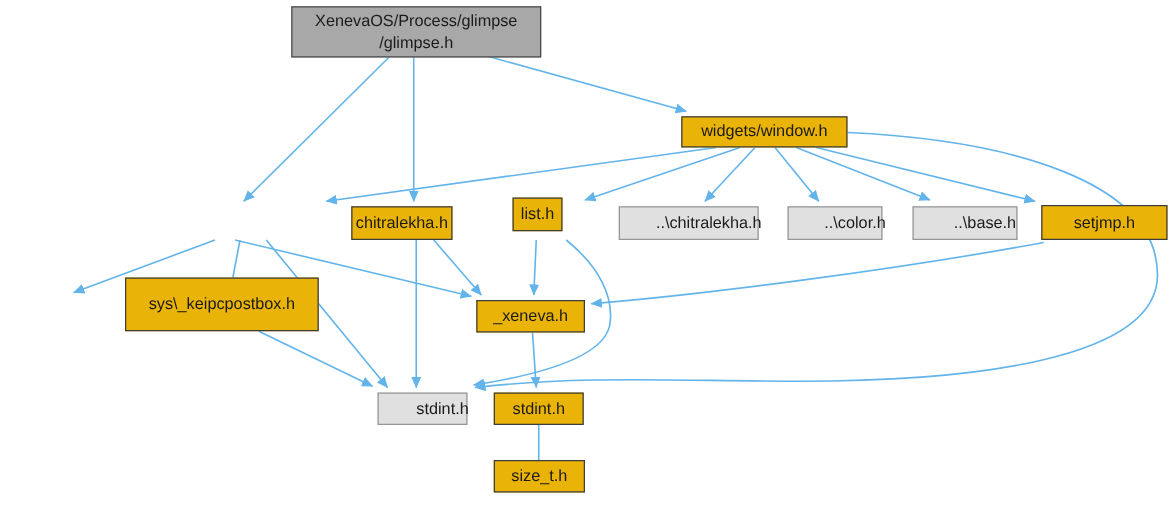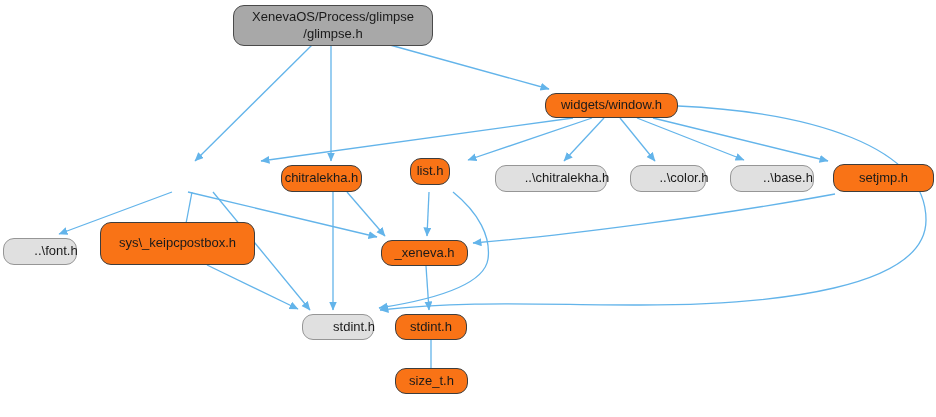--- a/index.html
+++ b/index.html
@@ -6,24 +6,24 @@
   #canvas{
     position:relative;width:936px;height:417px;background:#ffffff;
     font-family:"Liberation Sans","DejaVu Sans",sans-serif;
     overflow:hidden;
   }
   #edge-layer{position:absolute;left:0;top:0;width:936px;height:417px;}
   .node{
     position:absolute;box-sizing:border-box;
     display:flex;align-items:center;justify-content:center;
     font-size:13px;line-height:1.25;color:#1a1a1a;text-align:center;
-    white-space:pre-line;padding:0 4px;border-radius:11px;
+    white-space:pre-line;padding:0 4px;
   }
   .node.current{background:#a8a8a8;border:1px solid #4a4a4a;}
-  .node.linked{background:#f97316;border:1px solid #3d3d3d;}
+  .node.linked{background:#eab308;border:1px solid #3d3d3d;}
   .node.plain{background:#e0e0e0;border:1px solid #969696;padding-left:36px;}
 </style>
 </head>
 <body>
 
 <div id="canvas">
 
   <svg id="edge-layer" viewBox="0 0 936 417" xmlns="http://www.w3.org/2000/svg">
     <defs>
       <marker id="arrow" markerUnits="userSpaceOnUse" markerWidth="11" markerHeight="9" refX="8.5" refY="4" orient="auto">
@@ -67,21 +67,20 @@
   <div class="node linked" style="left:410px;top:158px;width:40px;height:27px">list.h</div>
 
   <div class="node plain" style="left:495px;top:165px;width:112px;height:27px">..\chitralekha.h</div>
 
   <div class="node plain" style="left:630px;top:165px;width:76px;height:27px">..\color.h</div>
 
   <div class="node plain" style="left:730px;top:165px;width:84px;height:27px">..\base.h</div>
 
   <div class="node linked" style="left:833px;top:164px;width:101px;height:28px">setjmp.h</div>
 
-  <div class="node plain" style="left:3px;top:238px;width:74px;height:27px">..\font.h</div>
 
   <div class="node linked" style="left:100px;top:222px;width:155px;height:43px">sys\_keipcpostbox.h</div>
 
   <div class="node linked" style="left:381px;top:240px;width:87px;height:26px">_xeneva.h</div>
 
   <div class="node plain" style="left:302px;top:314px;width:72px;height:26px">stdint.h</div>
 
   <div class="node linked" style="left:395px;top:314px;width:72px;height:26px">stdint.h</div>
 
   <div class="node linked" style="left:395px;top:368px;width:73px;height:26px">size_t.h</div>

